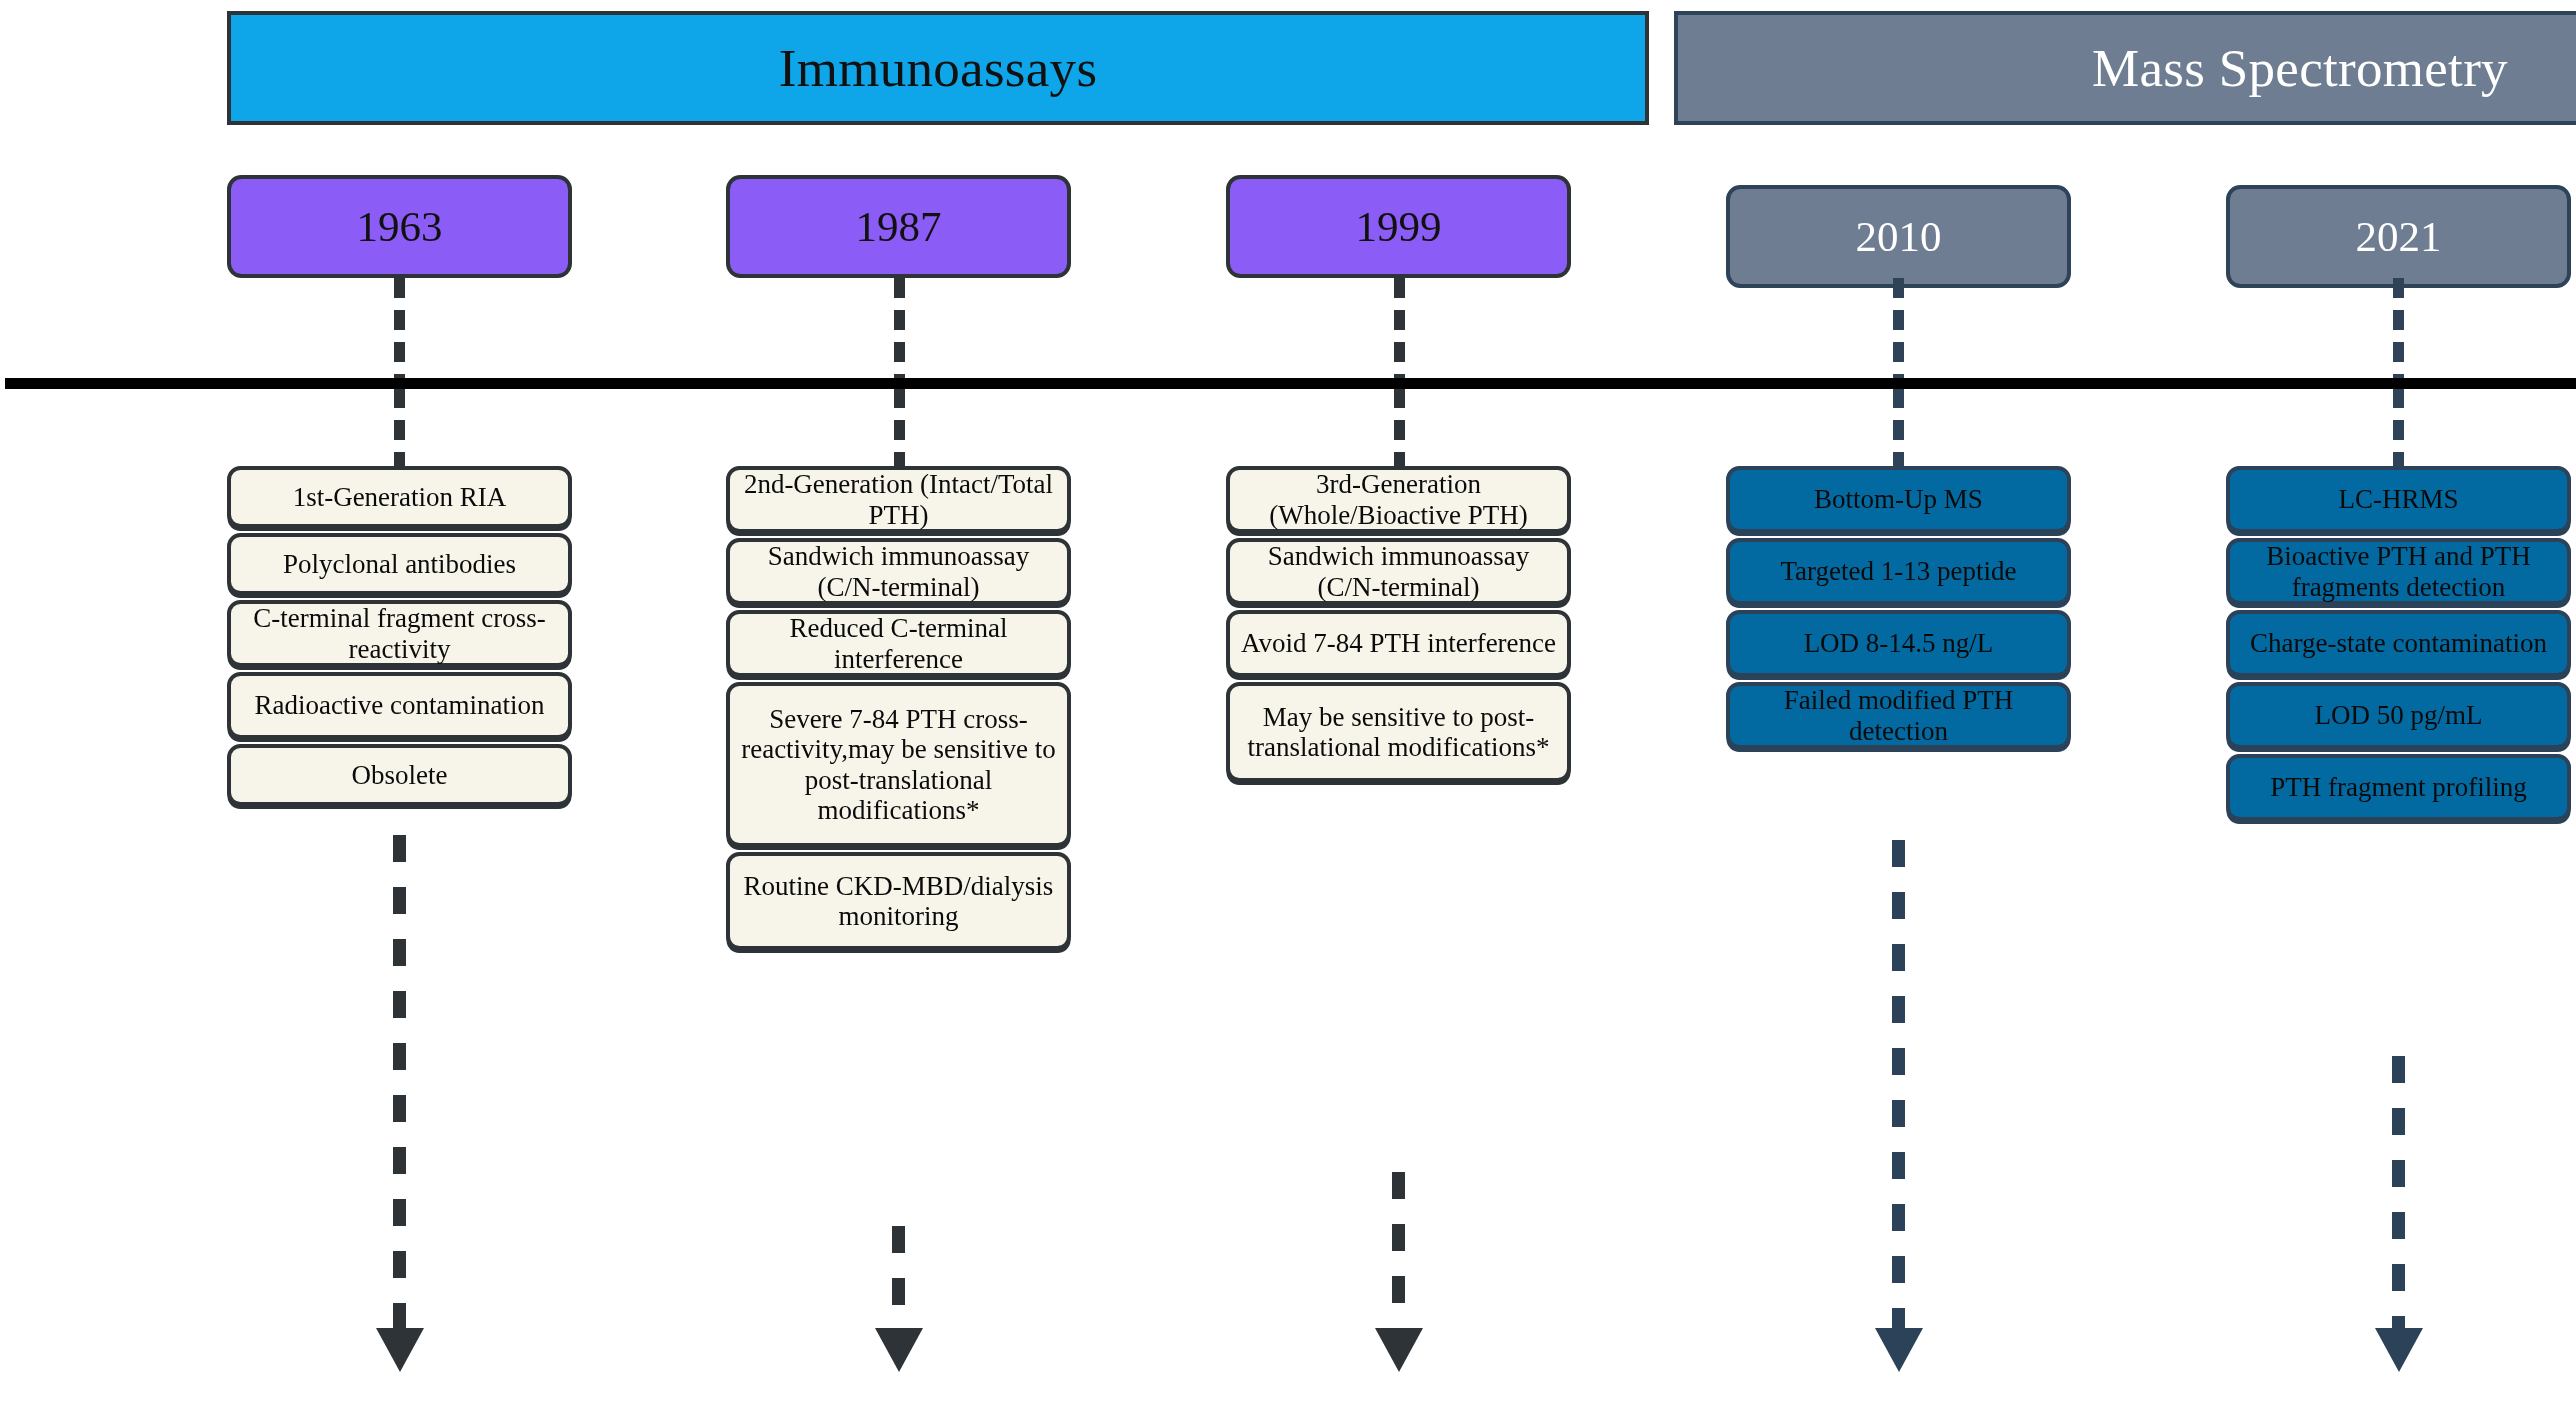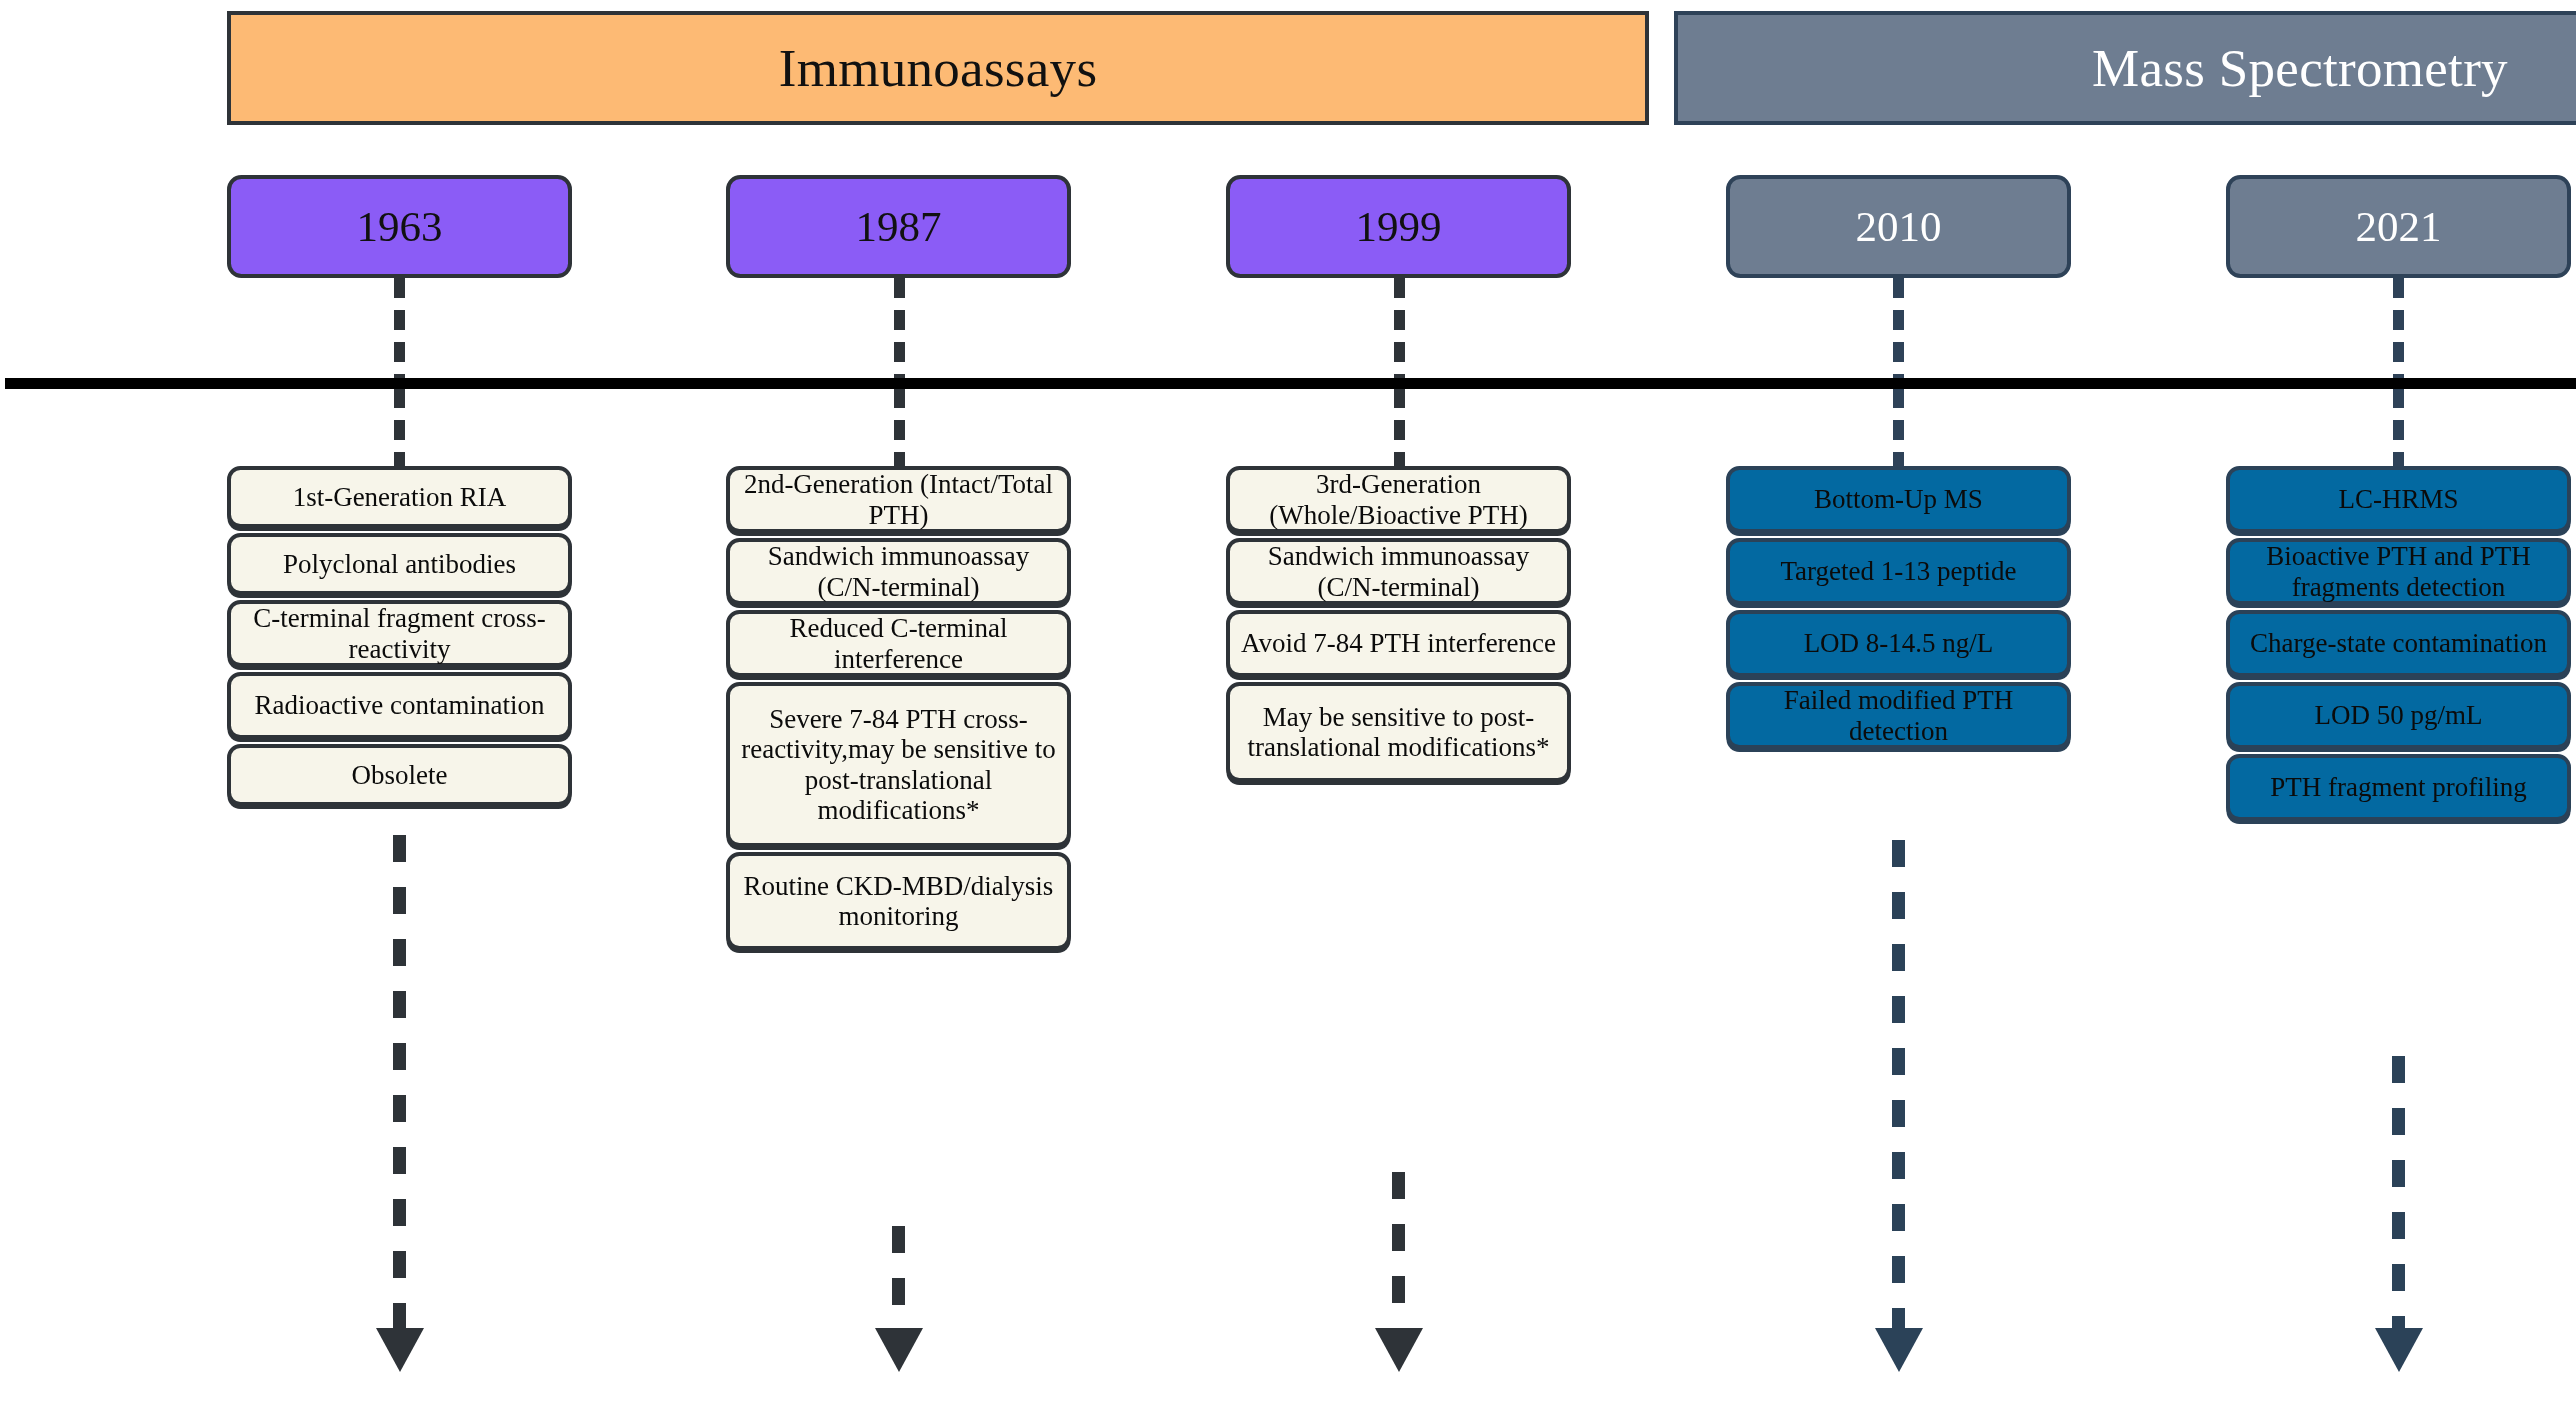--- a/index.html
+++ b/index.html
@@ -9,38 +9,38 @@
   }
   .stage{position:absolute;left:0;top:0;width:3263px;height:1420px;}
 
   
   .era{
     position:absolute;display:flex;align-items:center;justify-content:center;
     box-sizing:border-box;text-align:center;
   }
   .era-ia{
     left:227px;top:11.3px;width:1422px;height:114px;
-    background:#fdba74;border:4.6px solid #2e3338;
+    background:#0ea5e9;border:4.6px solid #2e3338;
     color:#111111;
   }
   .era-ms{
     left:1674px;top:11.3px;width:1252px;height:114px;
     background:#6e7d91;border:4.6px solid #2e4258;
     color:#ffffff;
   }
   .era-label{font-size:53px;line-height:1;letter-spacing:0.3px;}
 
   
   .year{
     position:absolute;top:175px;width:345px;height:103px;
     box-sizing:border-box;display:flex;align-items:center;justify-content:center;
     border-radius:14.4px;font-size:43px;
   }
   .year.ia{background:#8b5cf6;border:4.6px solid #2e3338;color:#111111;}
-  .year.ms{background:#6e7d91;border:4.6px solid #2e4258;color:#ffffff;}
+  .year.ms{background:#6e7d91;border:4.6px solid #2e4258;color:#ffffff;margin-top:10px;}
 
   
   .axis-line{
     position:absolute;left:5.2px;top:378px;width:3205px;height:11.3px;background:#000000;
   }
 
   
   .stub{
     position:absolute;width:11.3px;
     background-image:linear-gradient(to bottom,currentColor 62%,rgba(0,0,0,0) 0%);

